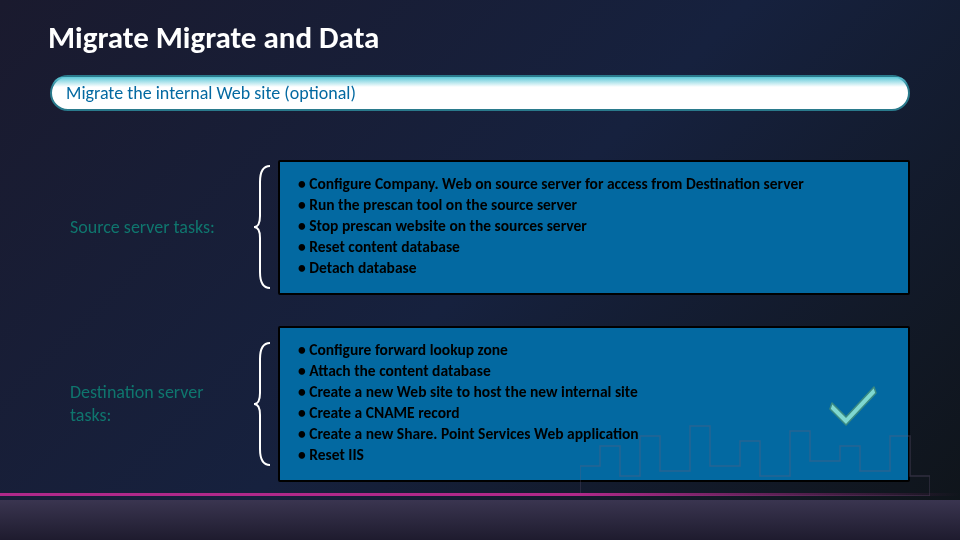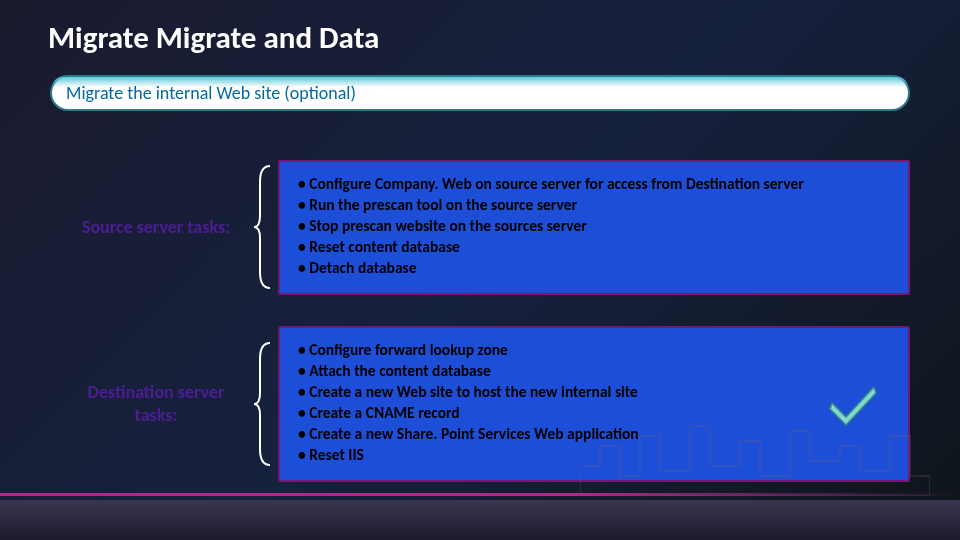--- a/index.html
+++ b/index.html
@@ -50,37 +50,36 @@
     position: absolute;
     left: 70px;
     width: 840px;
     display: flex;
     align-items: center;
   }
   .row-1 { top: 160px; }
   .row-2 { top: 326px; }
   .task-label {
     width: 180px;
-    text-align: center;
-    color: #4c1d95;
+    text-align: left;
+    color: #0f766e;
     font-size: 18px;
     line-height: 1.25;
     padding-right: 8px;
-    font-weight: bold;
   }
   .brace {
     flex: 0 0 28px;
     height: 130px;
     position: relative;
   }
   .brace svg { width: 100%; height: 100%; }
   .task-card {
     flex: 1;
-    background: #1d4ed8;
-    border: 2px solid #701a75;
+    background: #0369a1;
+    border: 2px solid #000000;
     border-radius: 2px;
     padding: 12px 18px 14px 18px;
     position: relative;
   }
   .task-list {
     list-style: none;
     font-size: 15.5px;
     line-height: 1.35;
     color: #000;
     font-weight: 600;

